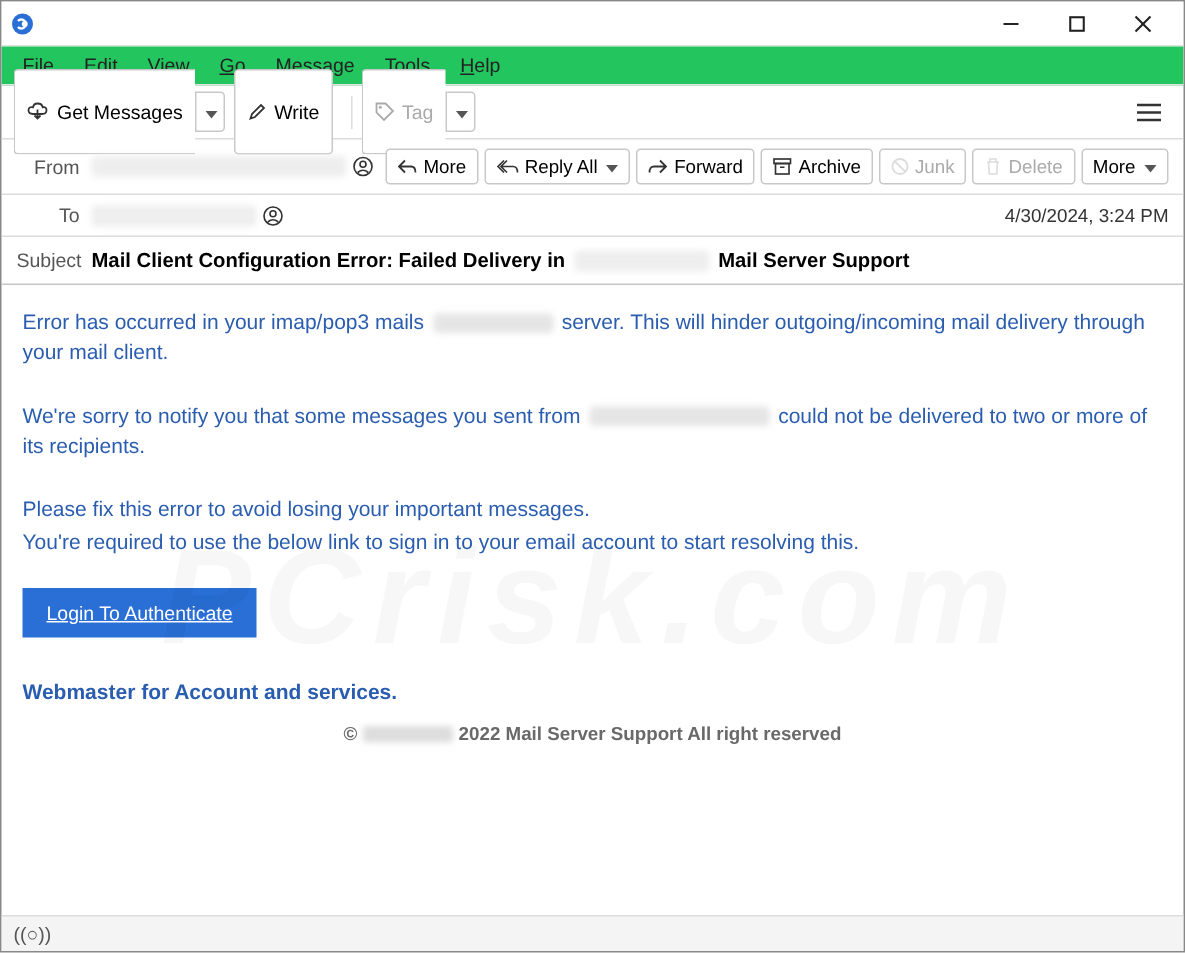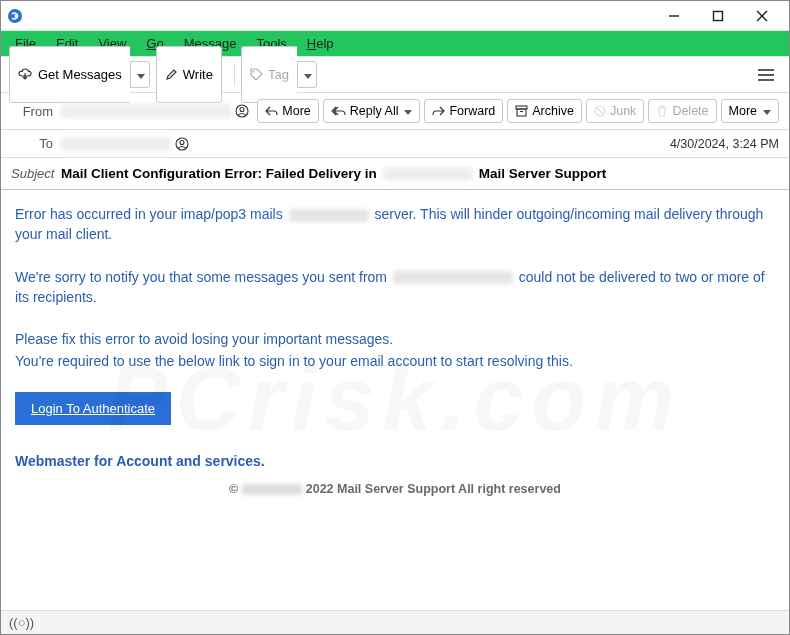--- a/index.html
+++ b/index.html
@@ -35,21 +35,21 @@
 .actions { margin-left:auto; display:flex; gap:4px; }
 .abtn { display:flex; align-items:center; gap:4px; padding:4px 7px; border:1px solid #c8c8c8; border-radius:3px; background:#fff; font-size:12.5px; cursor:pointer; }
 .abtn.disabled { color:#aaa; cursor:default; }
 .abtn .chev::after{border-top-color:#555;}
 .abtn.disabled svg { opacity:.4; }
 
 .row2 { display:flex; align-items:center; padding: 6px 10px; border-bottom:1px solid #dcdcdc; }
 .row2 .date { margin-left:auto; color:#333; font-size:12.5px;}
 
 .subject-row { display:flex; align-items:center; padding: 8px 10px; border-bottom:1px solid #c5c5c5; }
-.subject-row .lbl{ color:#555;font-style:italic;}
+.subject-row .lbl{ color:#555;}
 .subject-row .subj { font-weight:700; font-size:13.5px; color:#000; display:flex; align-items:center; gap:6px;}
 .subject-row .sblur{ width:90px;height:14px;background:#eee;filter:blur(2px);border-radius:3px;}
 
 
 .mail-body { padding: 14px 14px 0 14px; position:relative; height: calc(100% - 30px - 26px - 36px - 34px - 30px - 36px - 24px); overflow: visible; }
 .mail-body p { color:#2a5db0; font-size:14px; line-height:1.45; margin-bottom: 14px; }
 .mail-body .gap { margin-bottom: 22px; }
 .inline-blur{ display:inline-block; width:80px; height:13px; background:#e5e5e5; filter:blur(2px); border-radius:3px; vertical-align:middle; margin:0 2px;}
 .inline-blur.w120{width:120px;}
 .login-btn { display:inline-block; background:#2a6fd6; color:#fff; padding: 9px 16px; font-size:13px; text-decoration:underline; border:none; cursor:pointer; margin: 6px 0 26px 0;}

